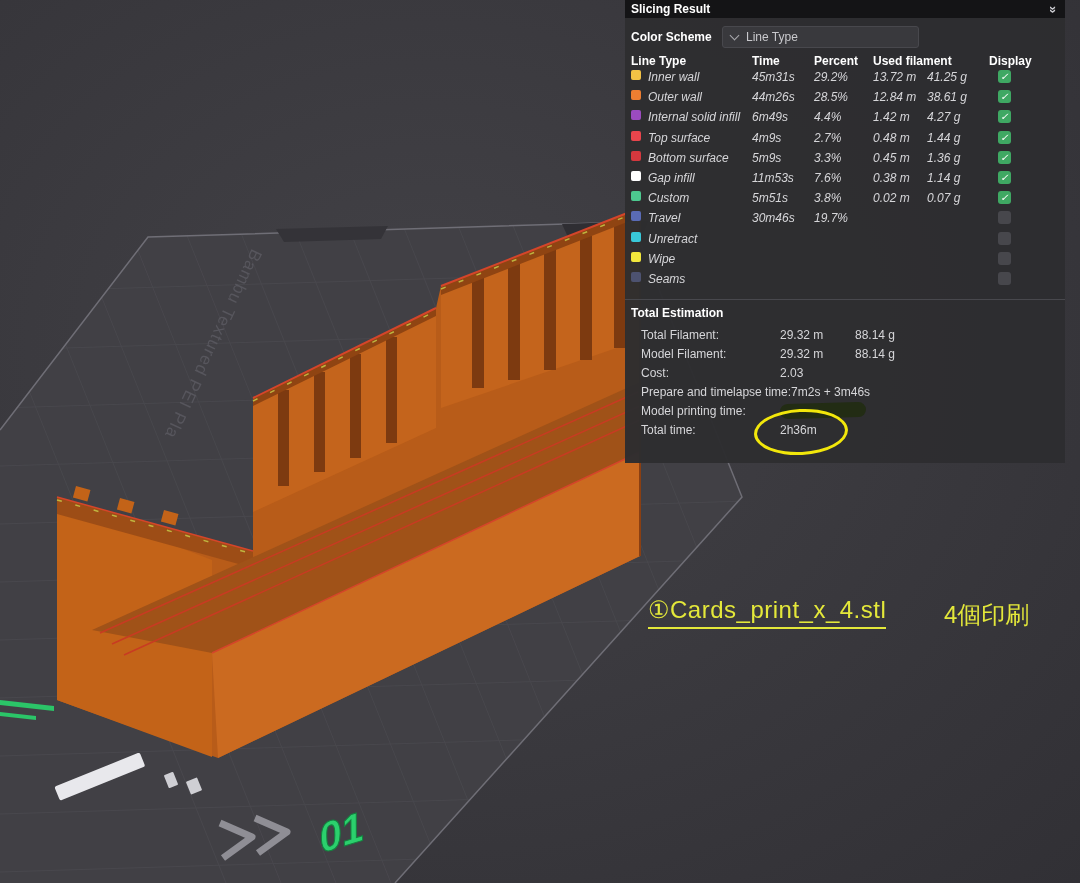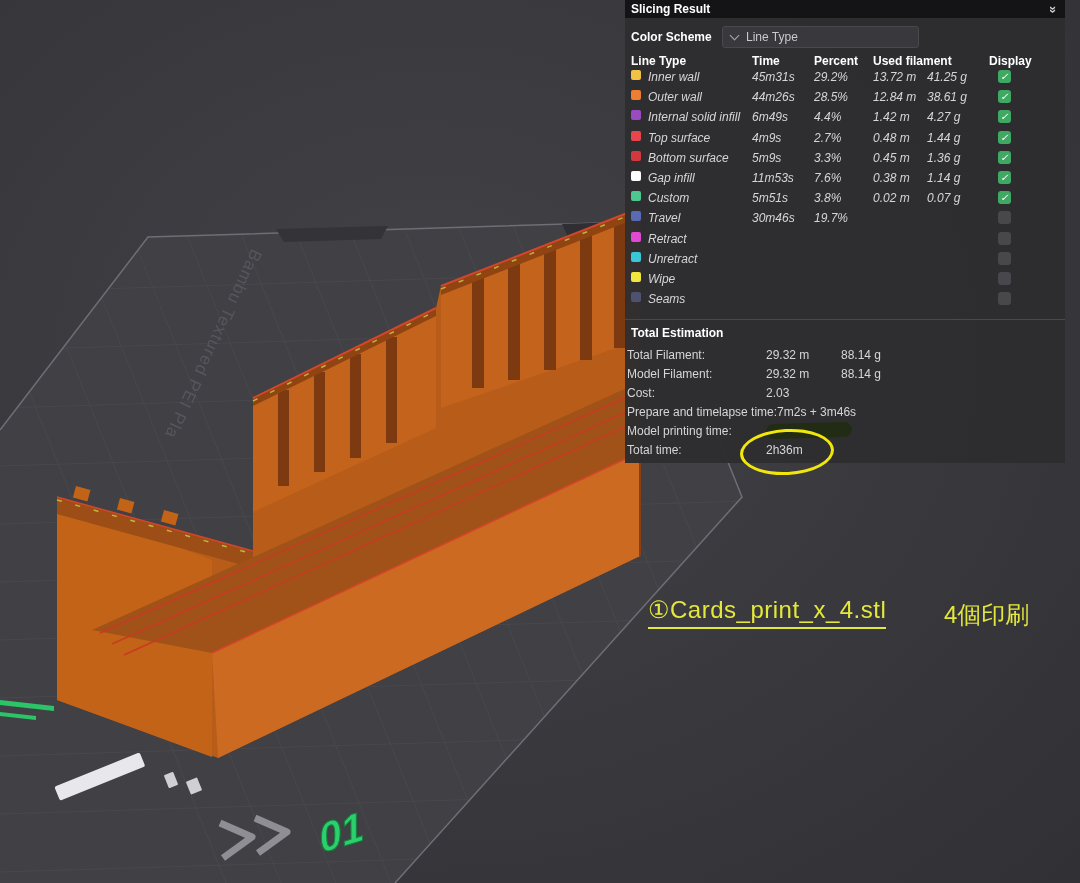--- a/index.html
+++ b/index.html
@@ -45,21 +45,21 @@
   .cell-time { width:62px; } .cell-pct { width:59px; } .cell-m { width:54px; } .cell-g { width:62px; }
   .checkbox {
     width:13px; height:13px; border-radius:3px; margin-left:9px; flex:none;
     display:flex; align-items:center; justify-content:center; font-size:10px; color:#fff; cursor:pointer;
   }
   .checkbox.checked { background:#3fa863; }
   .checkbox.unchecked { background:#47474c; }
 
   .divider { height:1px; background:#48484d; margin:7px 0 4px; }
   .totals-title { font-weight:bold; color:#fff; padding-left:6px; height:18px; line-height:18px; margin-bottom:3px; }
-  .total-row { display:flex; align-items:center; height:19px; padding-left:2px; }
+  .total-row { display:flex; align-items:center; height:19px; padding-left:16px; }
   .t-label { min-width:139px; white-space:nowrap; }
   .t-v1 { min-width:75px; white-space:nowrap; }
   .t-v2 { white-space:nowrap; }
 
   .blob {
     display:inline-block; width:86px; height:15px; background:#222c14;
     border-radius:9px; transform:rotate(-1.5deg); vertical-align:middle;
   }
   .circled { position:relative; display:inline-block; }
   .circled::after {
@@ -269,29 +269,20 @@
       <div class="trow">
     <span class="swatch" style="background: rgb(90, 107, 181);"></span>
     <span class="cell-label">Travel</span>
     <span class="cell-time">30m46s</span>
     <span class="cell-pct">19.7%</span>
     <span class="cell-m"></span>
     <span class="cell-g"></span>
     <span class="checkbox unchecked"></span>
   </div>
       <div class="trow">
-    <span class="swatch" style="background: rgb(224, 74, 210);"></span>
-    <span class="cell-label">Retract</span>
-    <span class="cell-time"></span>
-    <span class="cell-pct"></span>
-    <span class="cell-m"></span>
-    <span class="cell-g"></span>
-    <span class="checkbox unchecked"></span>
-  </div>
-      <div class="trow">
     <span class="swatch" style="background: rgb(57, 200, 216);"></span>
     <span class="cell-label">Unretract</span>
     <span class="cell-time"></span>
     <span class="cell-pct"></span>
     <span class="cell-m"></span>
     <span class="cell-g"></span>
     <span class="checkbox unchecked"></span>
   </div>
       <div class="trow">
     <span class="swatch" style="background: rgb(242, 231, 60);"></span>

